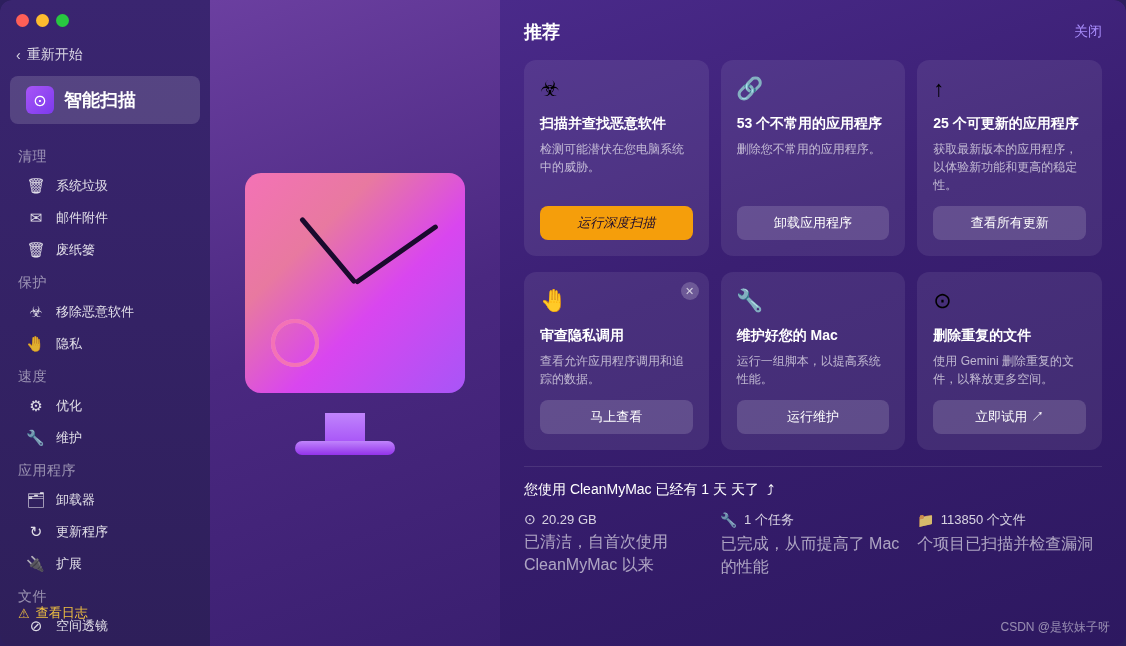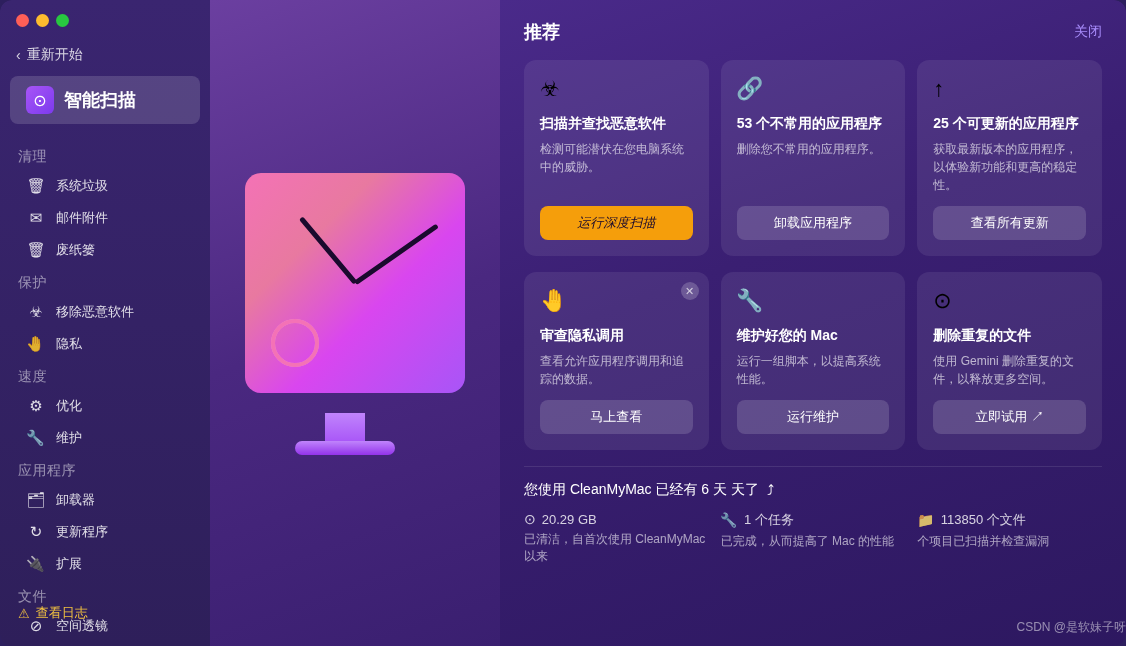--- a/index.html
+++ b/index.html
@@ -307,29 +307,29 @@
       gap: 6px;
       color: rgba(255,255,255,0.8);
       font-size: 13px;
       font-weight: 500;
     }
     .stat-header .stat-icon {
       font-size: 14px;
     }
     .stat-value {
       color: rgba(255,255,255,0.6);
-      font-size: 12px;
+      font-size: 16px;
       line-height: 1.4;
     }
 
     
     .watermark {
       position: absolute;
       bottom: 10px;
-      right: 0;
+      right: 16px;
       color: rgba(255,255,255,0.5);
       font-size: 12px;
     }
 
     
     .back-btn {
       display: flex;
       align-items: center;
       gap: 6px;
       color: rgba(255,255,255,0.8);
@@ -521,21 +521,21 @@
     <div class="card">
       <div class="card-icon">⊙</div>
       <div class="card-title">删除重复的文件</div>
       <div class="card-desc">使用 Gemini 删除重复的文件，以释放更多空间。</div>
       <button class="card-btn card-btn-gray">立即试用 ↗</button>
     </div>
   </div>
 
   <div class="stats-section">
     <div class="stats-title">
-      <span>您使用 CleanMyMac 已经有 6 天 天了</span>
+      <span>您使用 CleanMyMac 已经有 1 天 天了</span>
       <span style="cursor:pointer;">⤴</span>
     </div>
     <div class="stats-grid">
 
       <div class="stat-item">
         <div class="stat-header">
           <span class="stat-icon">⊙</span>
           <span>20.29 GB</span>
         </div>
         <div class="stat-value">已清洁，自首次使用 CleanMyMac 以来</div>

